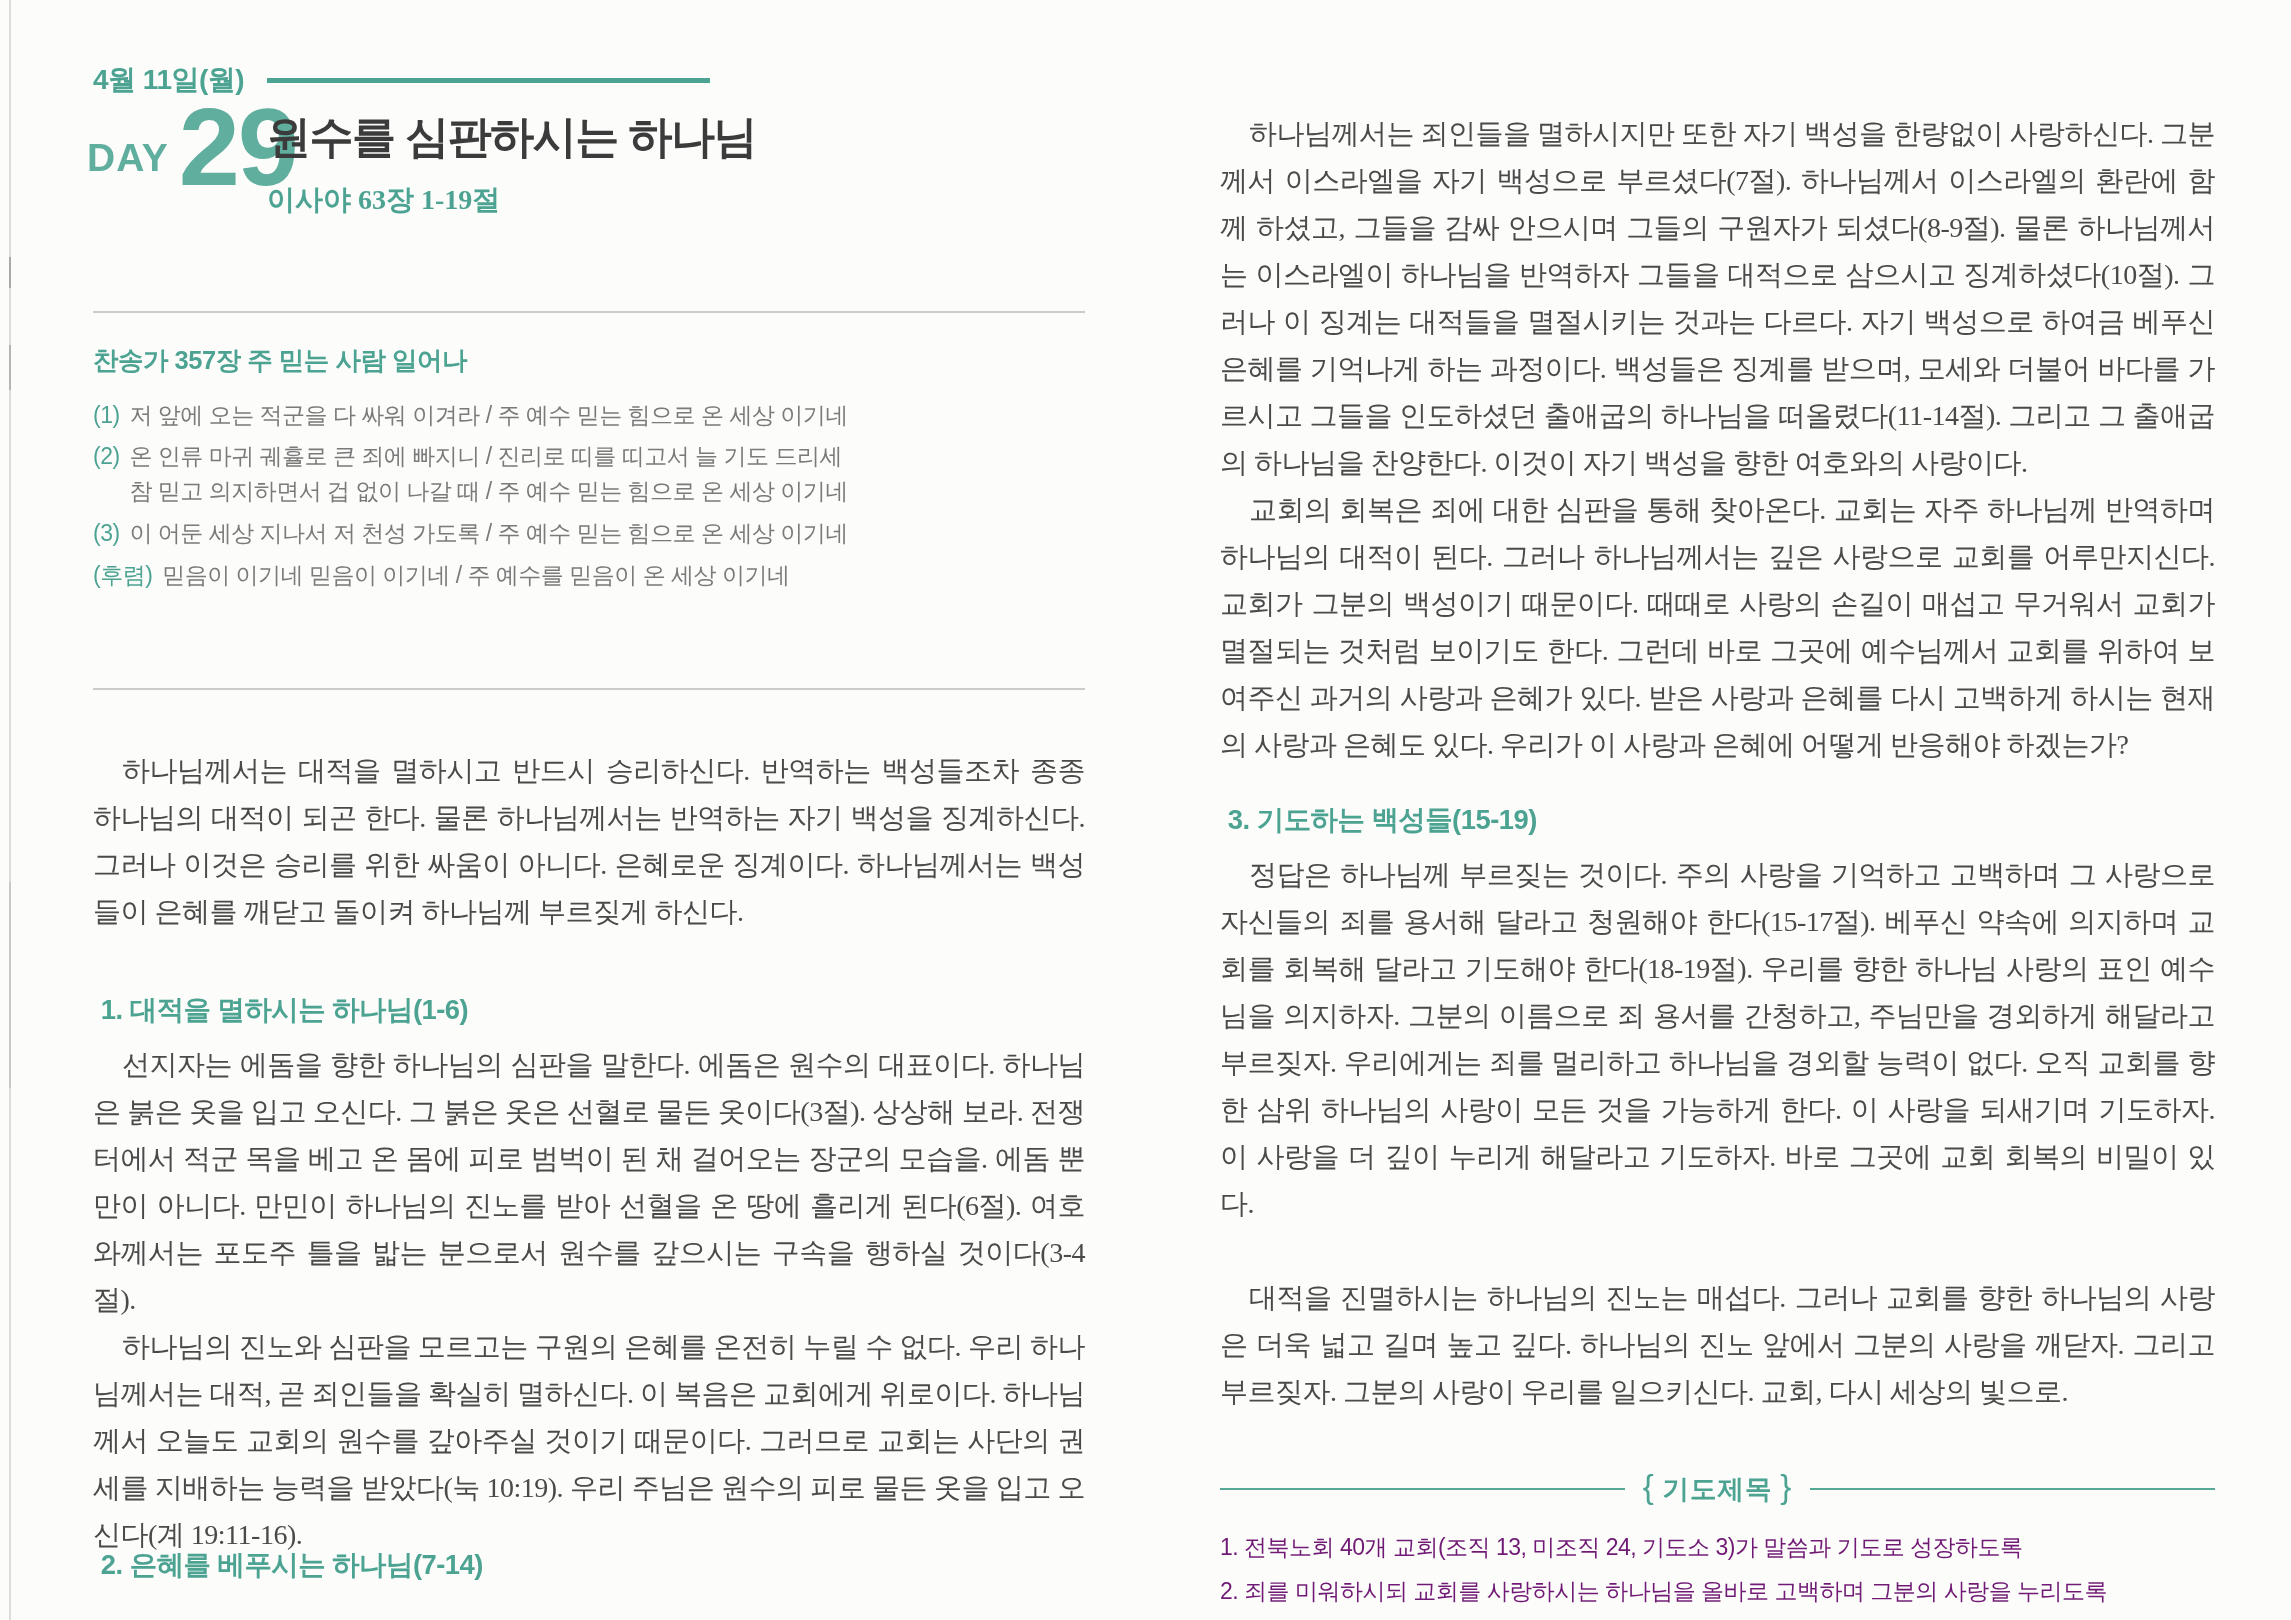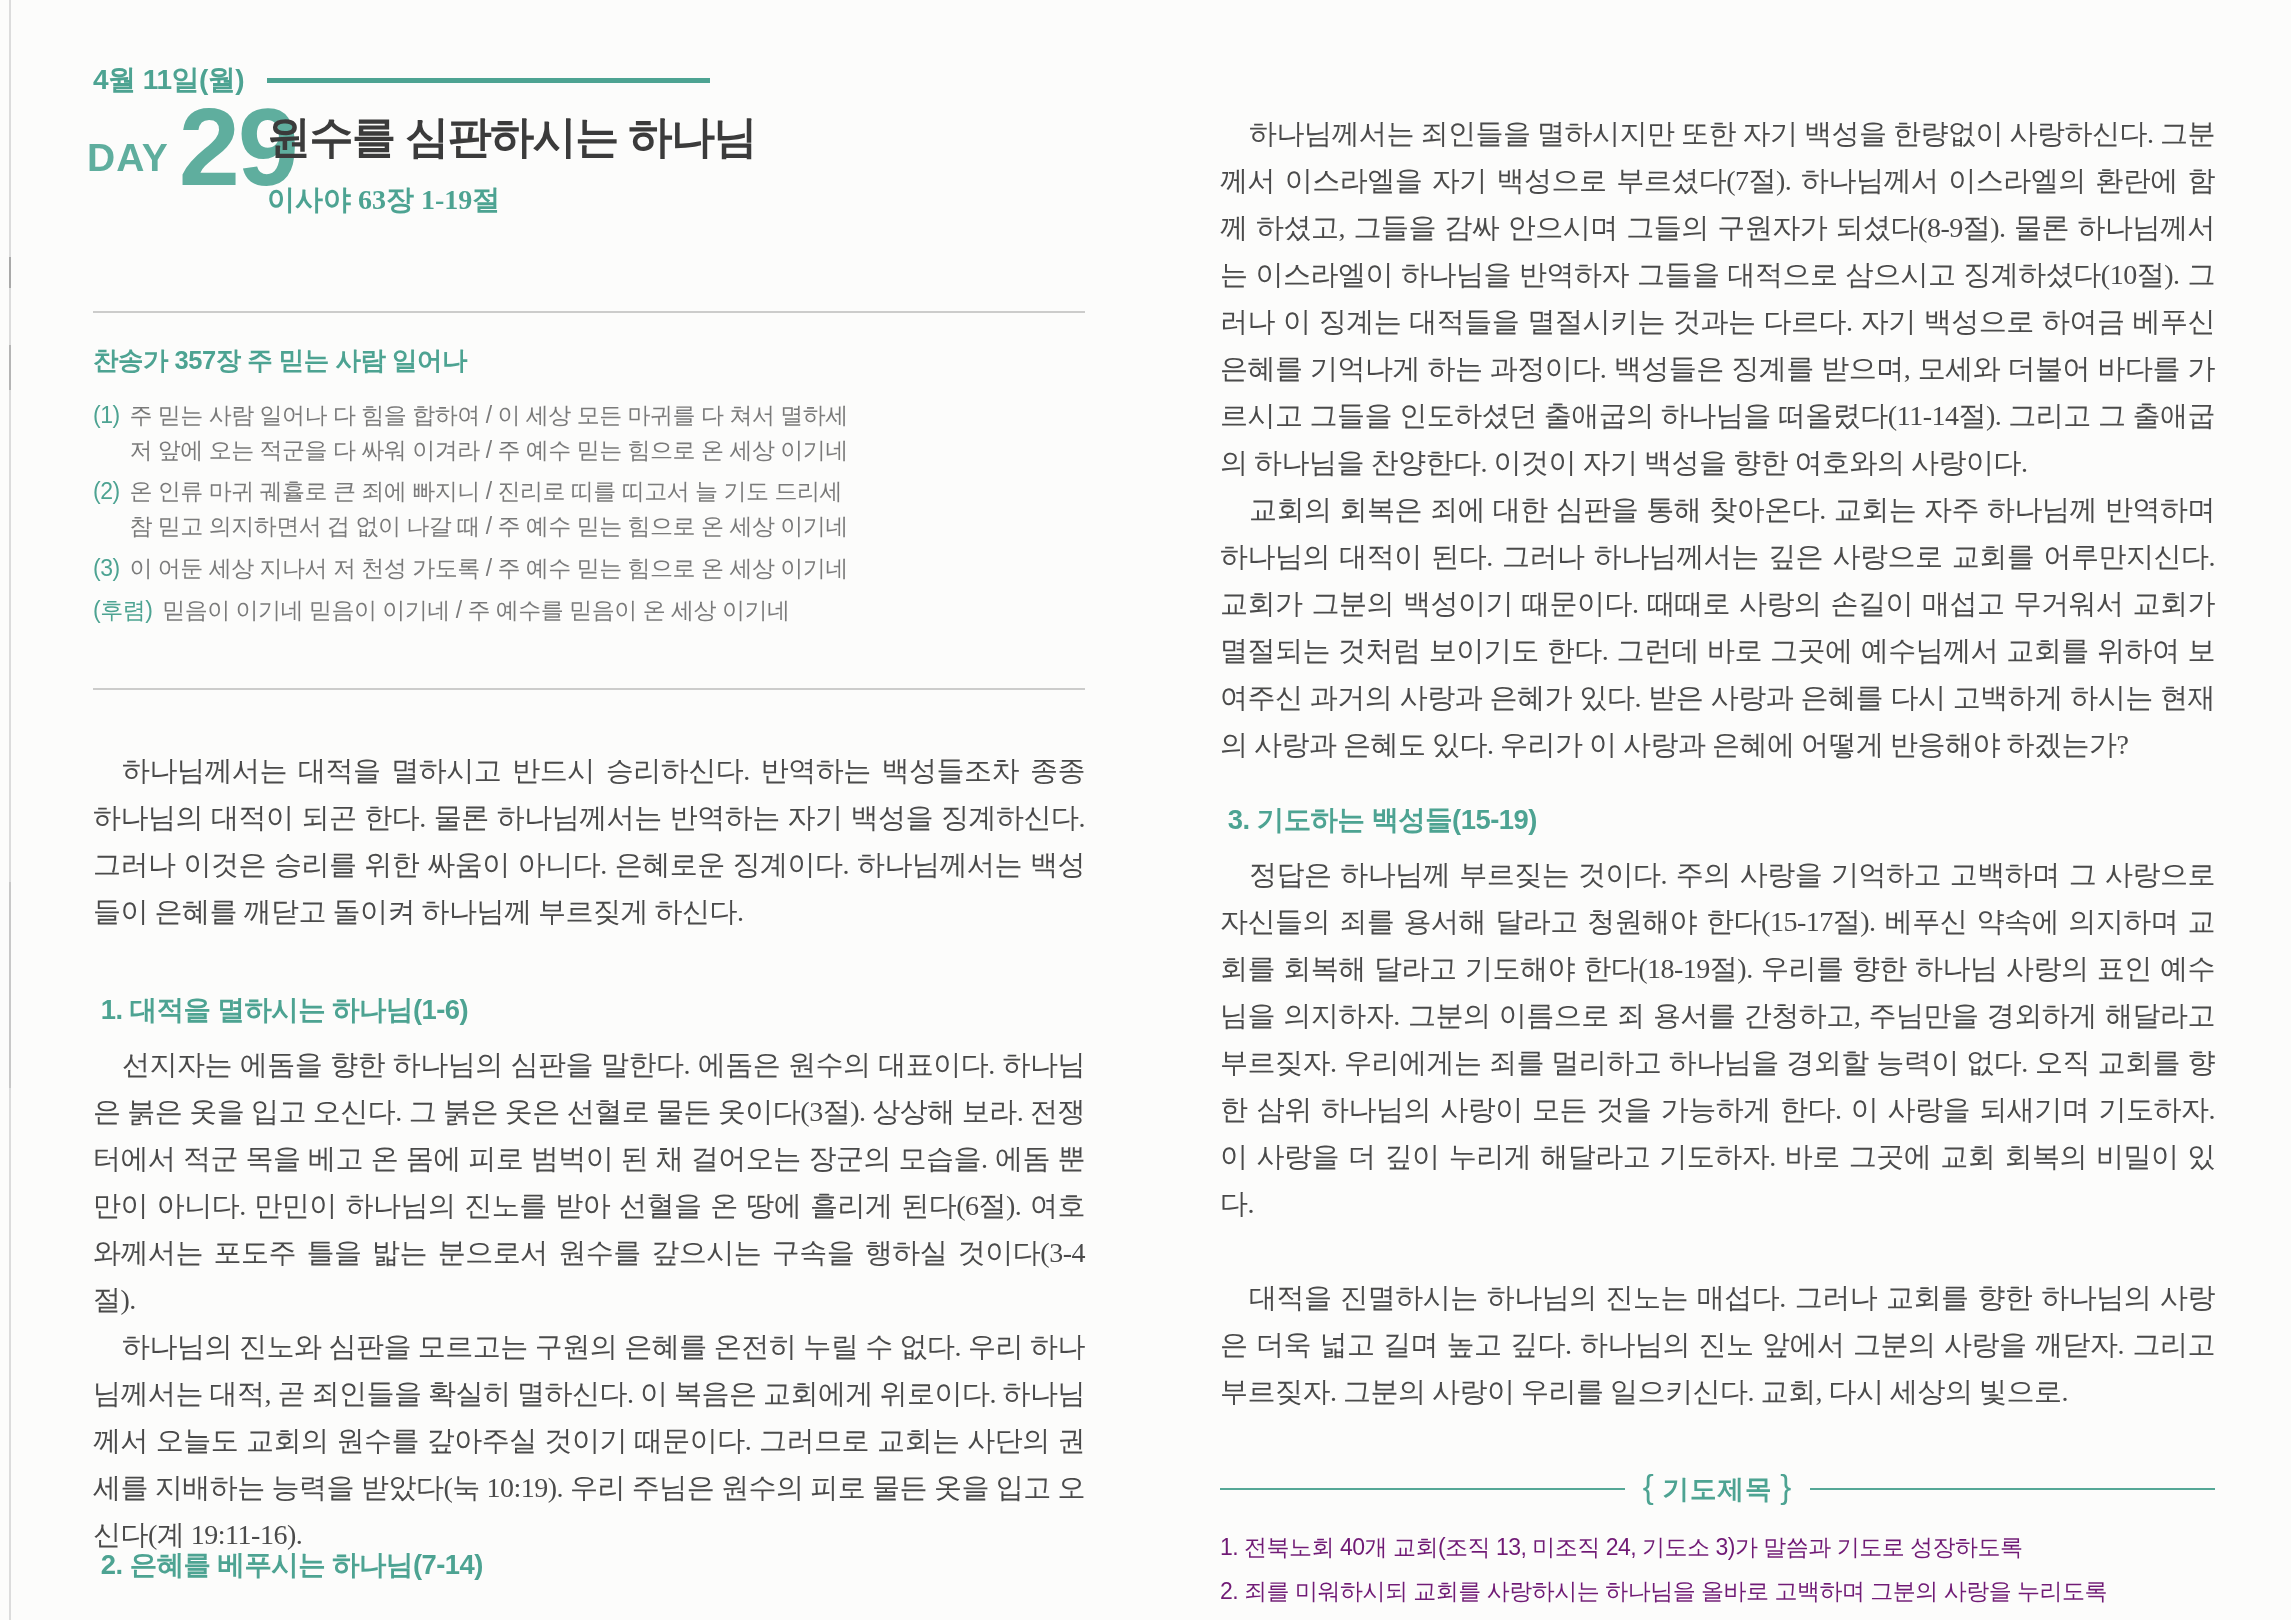--- a/index.html
+++ b/index.html
@@ -85,21 +85,20 @@
     </div>
 
     <div class="hrule hr1"></div>
 
     <div class="hymn">
       <div class="hymn-header">찬송가 357장 주 믿는 사람 일어나</div>
 
       <div class="verse">
         <span class="marker">(1)</span>
         <span class="vlines">
-          <span class="vline">주 믿는 사람 일어나 다 힘을 합하여 / 이 세상 모든 마귀를 다 쳐서 멸하세</span>
           <span class="vline">저 앞에 오는 적군을 다 싸워 이겨라 / 주 예수 믿는 힘으로 온 세상 이기네</span>
         </span>
       </div>
       <div class="verse">
         <span class="marker">(2)</span>
         <span class="vlines">
           <span class="vline">온 인류 마귀 궤휼로 큰 죄에 빠지니 / 진리로 띠를 띠고서 늘 기도 드리세</span>
           <span class="vline">참 믿고 의지하면서 겁 없이 나갈 때 / 주 예수 믿는 힘으로 온 세상 이기네</span>
         </span>
       </div>

